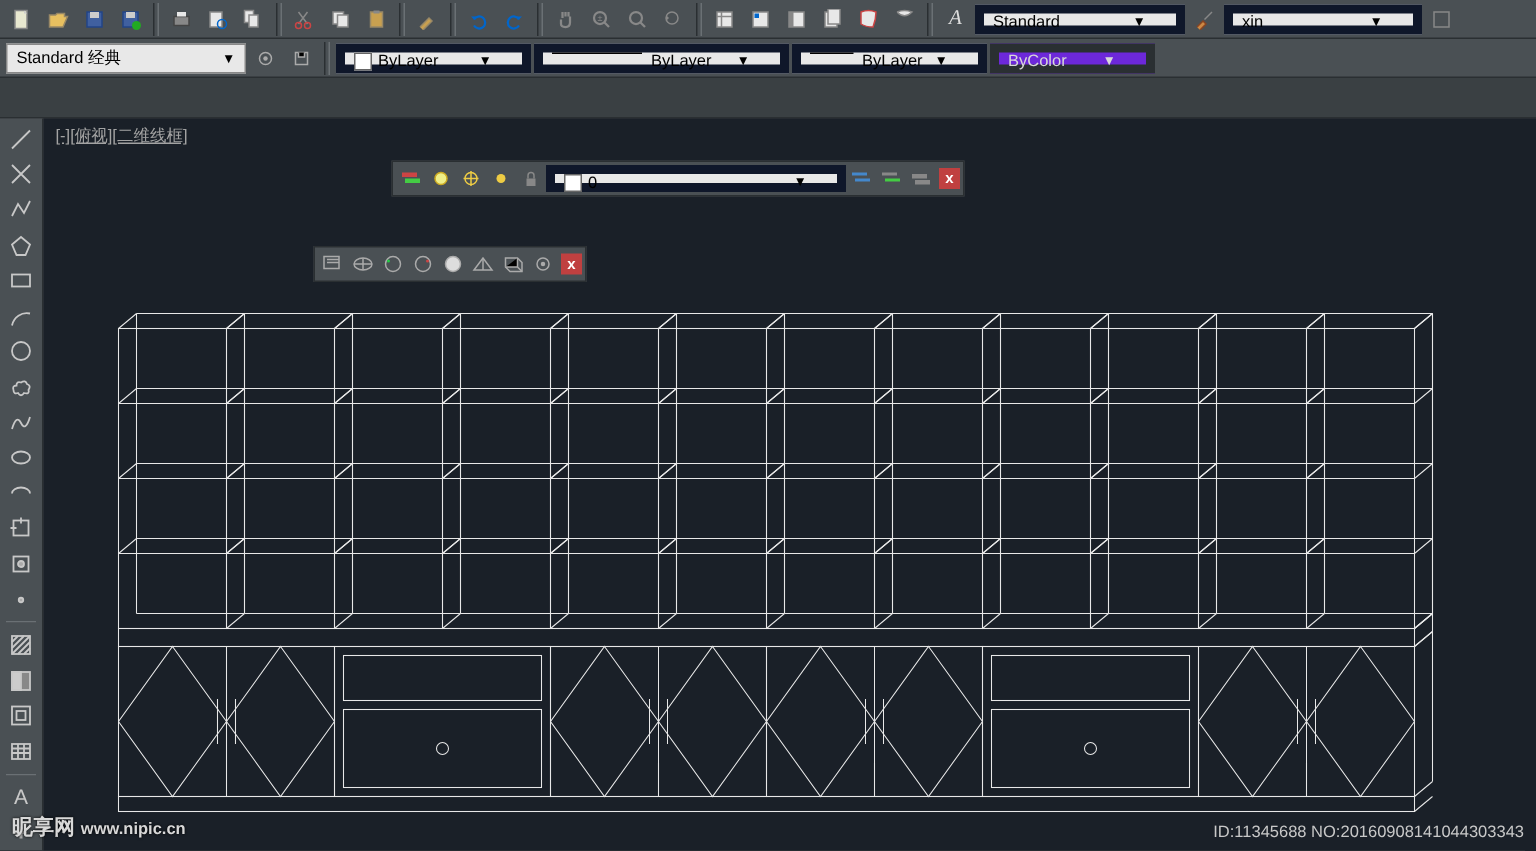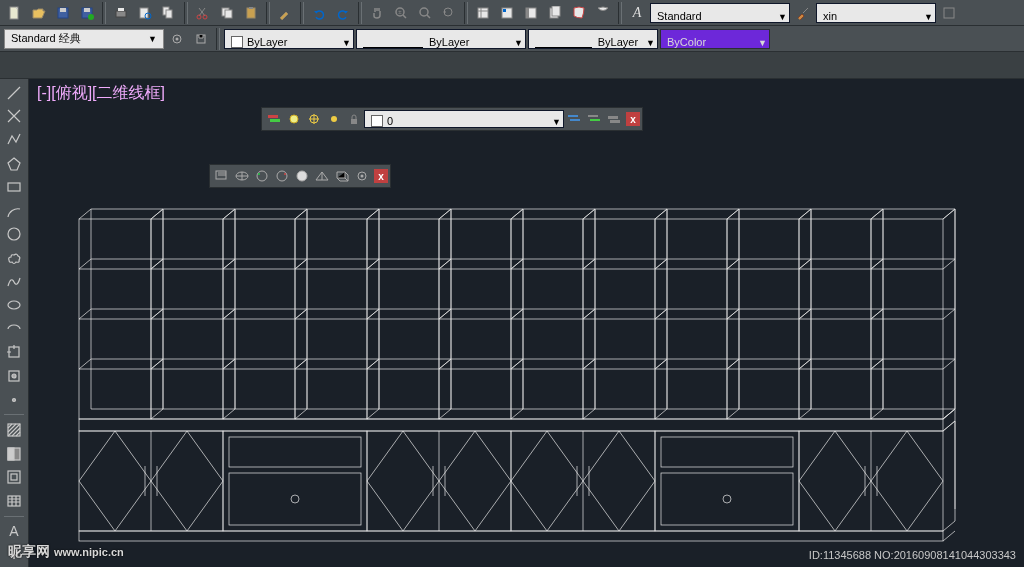--- a/index.html
+++ b/index.html
@@ -19,23 +19,23 @@
 }
 .toolbar-row.second { background: #4a5054; }
 .tb-btn {
   width: 22px; height: 22px;
   display: flex; align-items: center; justify-content: center;
   background: #4a5054; border: 1px solid transparent;
   cursor: pointer; color: #c8c8c8;
 }
 .tb-sep { width: 4px; height: 22px; border-left: 1px solid #2a2f32; border-right: 1px solid #6a7074; margin: 0 2px; }
 .dropdown {
-  display: flex; align-items: flex-end;
-  background: #e8e8e8; border: 1px solid #0f172a;
-  height: 20px; padding: 0 2px 0 6px; color: #000;
+  display: flex; align-items: flex-start;
+  background: #e8e8e8; border: 6px solid #0f172a;
+  height: 20px; padding: 0 20px 0 6px; color: #000;
   cursor: pointer;
 }
 .dropdown.dark { background: #6d28d9; color: #d8d8d8; border-color: #2a2f32; }
 .dropdown .arrow { margin-left: auto; padding-left: 8px; font-size: 9px; }
 .workspace-sel {
   background: #e8e8e8; border: 1px solid #888; height: 20px;
   display: flex; align-items: center; padding: 0 6px; width: 160px;
   color: #000;
 }
 .workspace-sel .arrow { margin-left: auto; font-size: 9px; }
@@ -49,21 +49,21 @@
   display: flex; flex-direction: column; align-items: center; padding-top: 2px;
 }
 .side-btn {
   width: 24px; height: 22px; margin: 1px 0;
   display: flex; align-items: center; justify-content: center;
   cursor: pointer; color: #c8c8c8;
 }
 .side-btn svg { stroke: #c8c8c8; fill: none; stroke-width: 1.2; }
 .side-sep { width: 20px; height: 1px; background: #2a2f32; margin: 3px 0; border-bottom: 1px solid #6a7074; }
 .view-label {
-  position: absolute; left: 8px; top: 4px; color: #f0abfc; font-size: 16px;
+  position: absolute; left: 8px; top: 4px; color: #a3a3a3; font-size: 11px; text-decoration: underline;
 }
 .float-toolbar {
   position: absolute; background: #4a5054; border: 1px solid #2a2f32;
   display: flex; align-items: center; height: 24px; padding: 0 2px;
 }
 .float-toolbar .tb-btn { width: 20px; height: 20px; }
 .float-layer { left: 232px; top: 28px; }
 .float-visual { left: 180px; top: 85px; }
 .close-x {
   background: #c04040; color: #fff; width: 14px; height: 14px;
@@ -239,21 +239,21 @@
   <div class="dropdown" style="width:140px">
     <span>Standard</span>
     <span class="arrow">▼</span>
   </div>
   <div class="tb-btn">
       <svg width="14" height="14">
         <path d="M2 12 L6 8 L8 10 L4 14" fill="#c84" stroke="#842"></path>
         <path d="M7 7 L12 2" stroke="#888"></path>
       </svg>
     </div>
-  <div class="dropdown" style="width:120px">
+  <div class="dropdown" style="width:132px">
     <span>xin</span>
     <span class="arrow">▼</span>
   </div>
   <div class="tb-btn">
       <svg width="14" height="14">
         <rect x="2" y="2" width="10" height="10" fill="none" stroke="#888"></rect>
       </svg>
     </div>
 </div>
 

